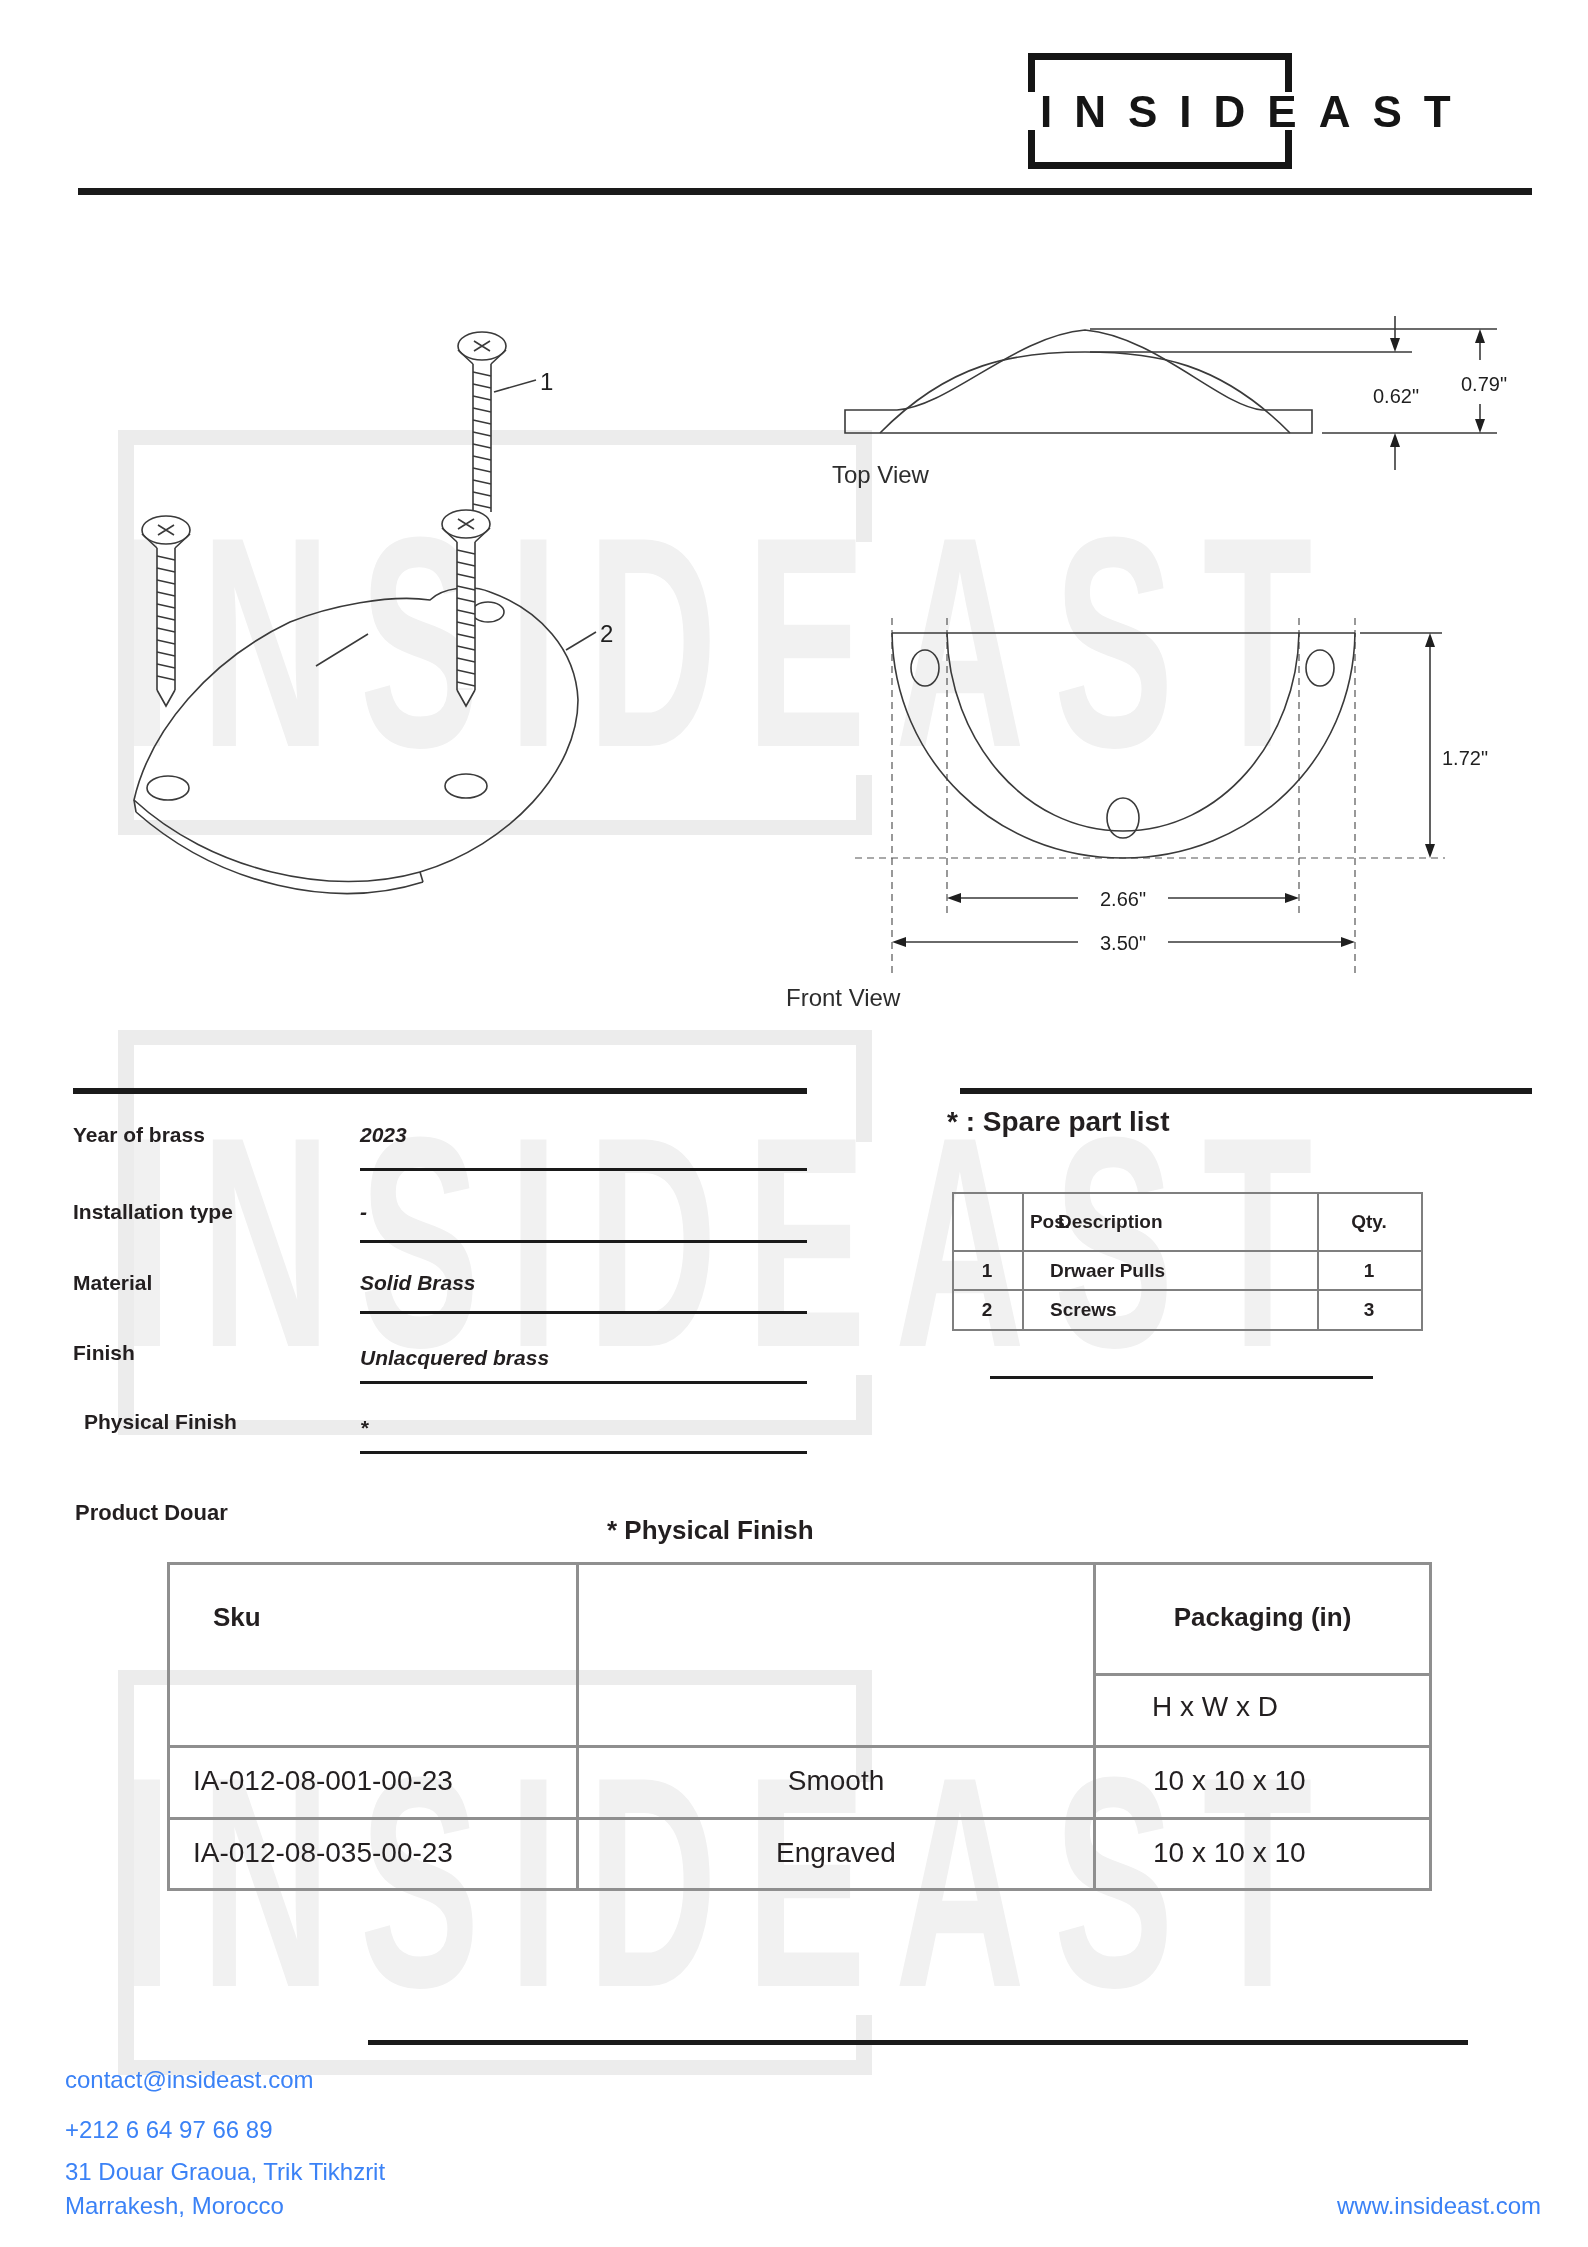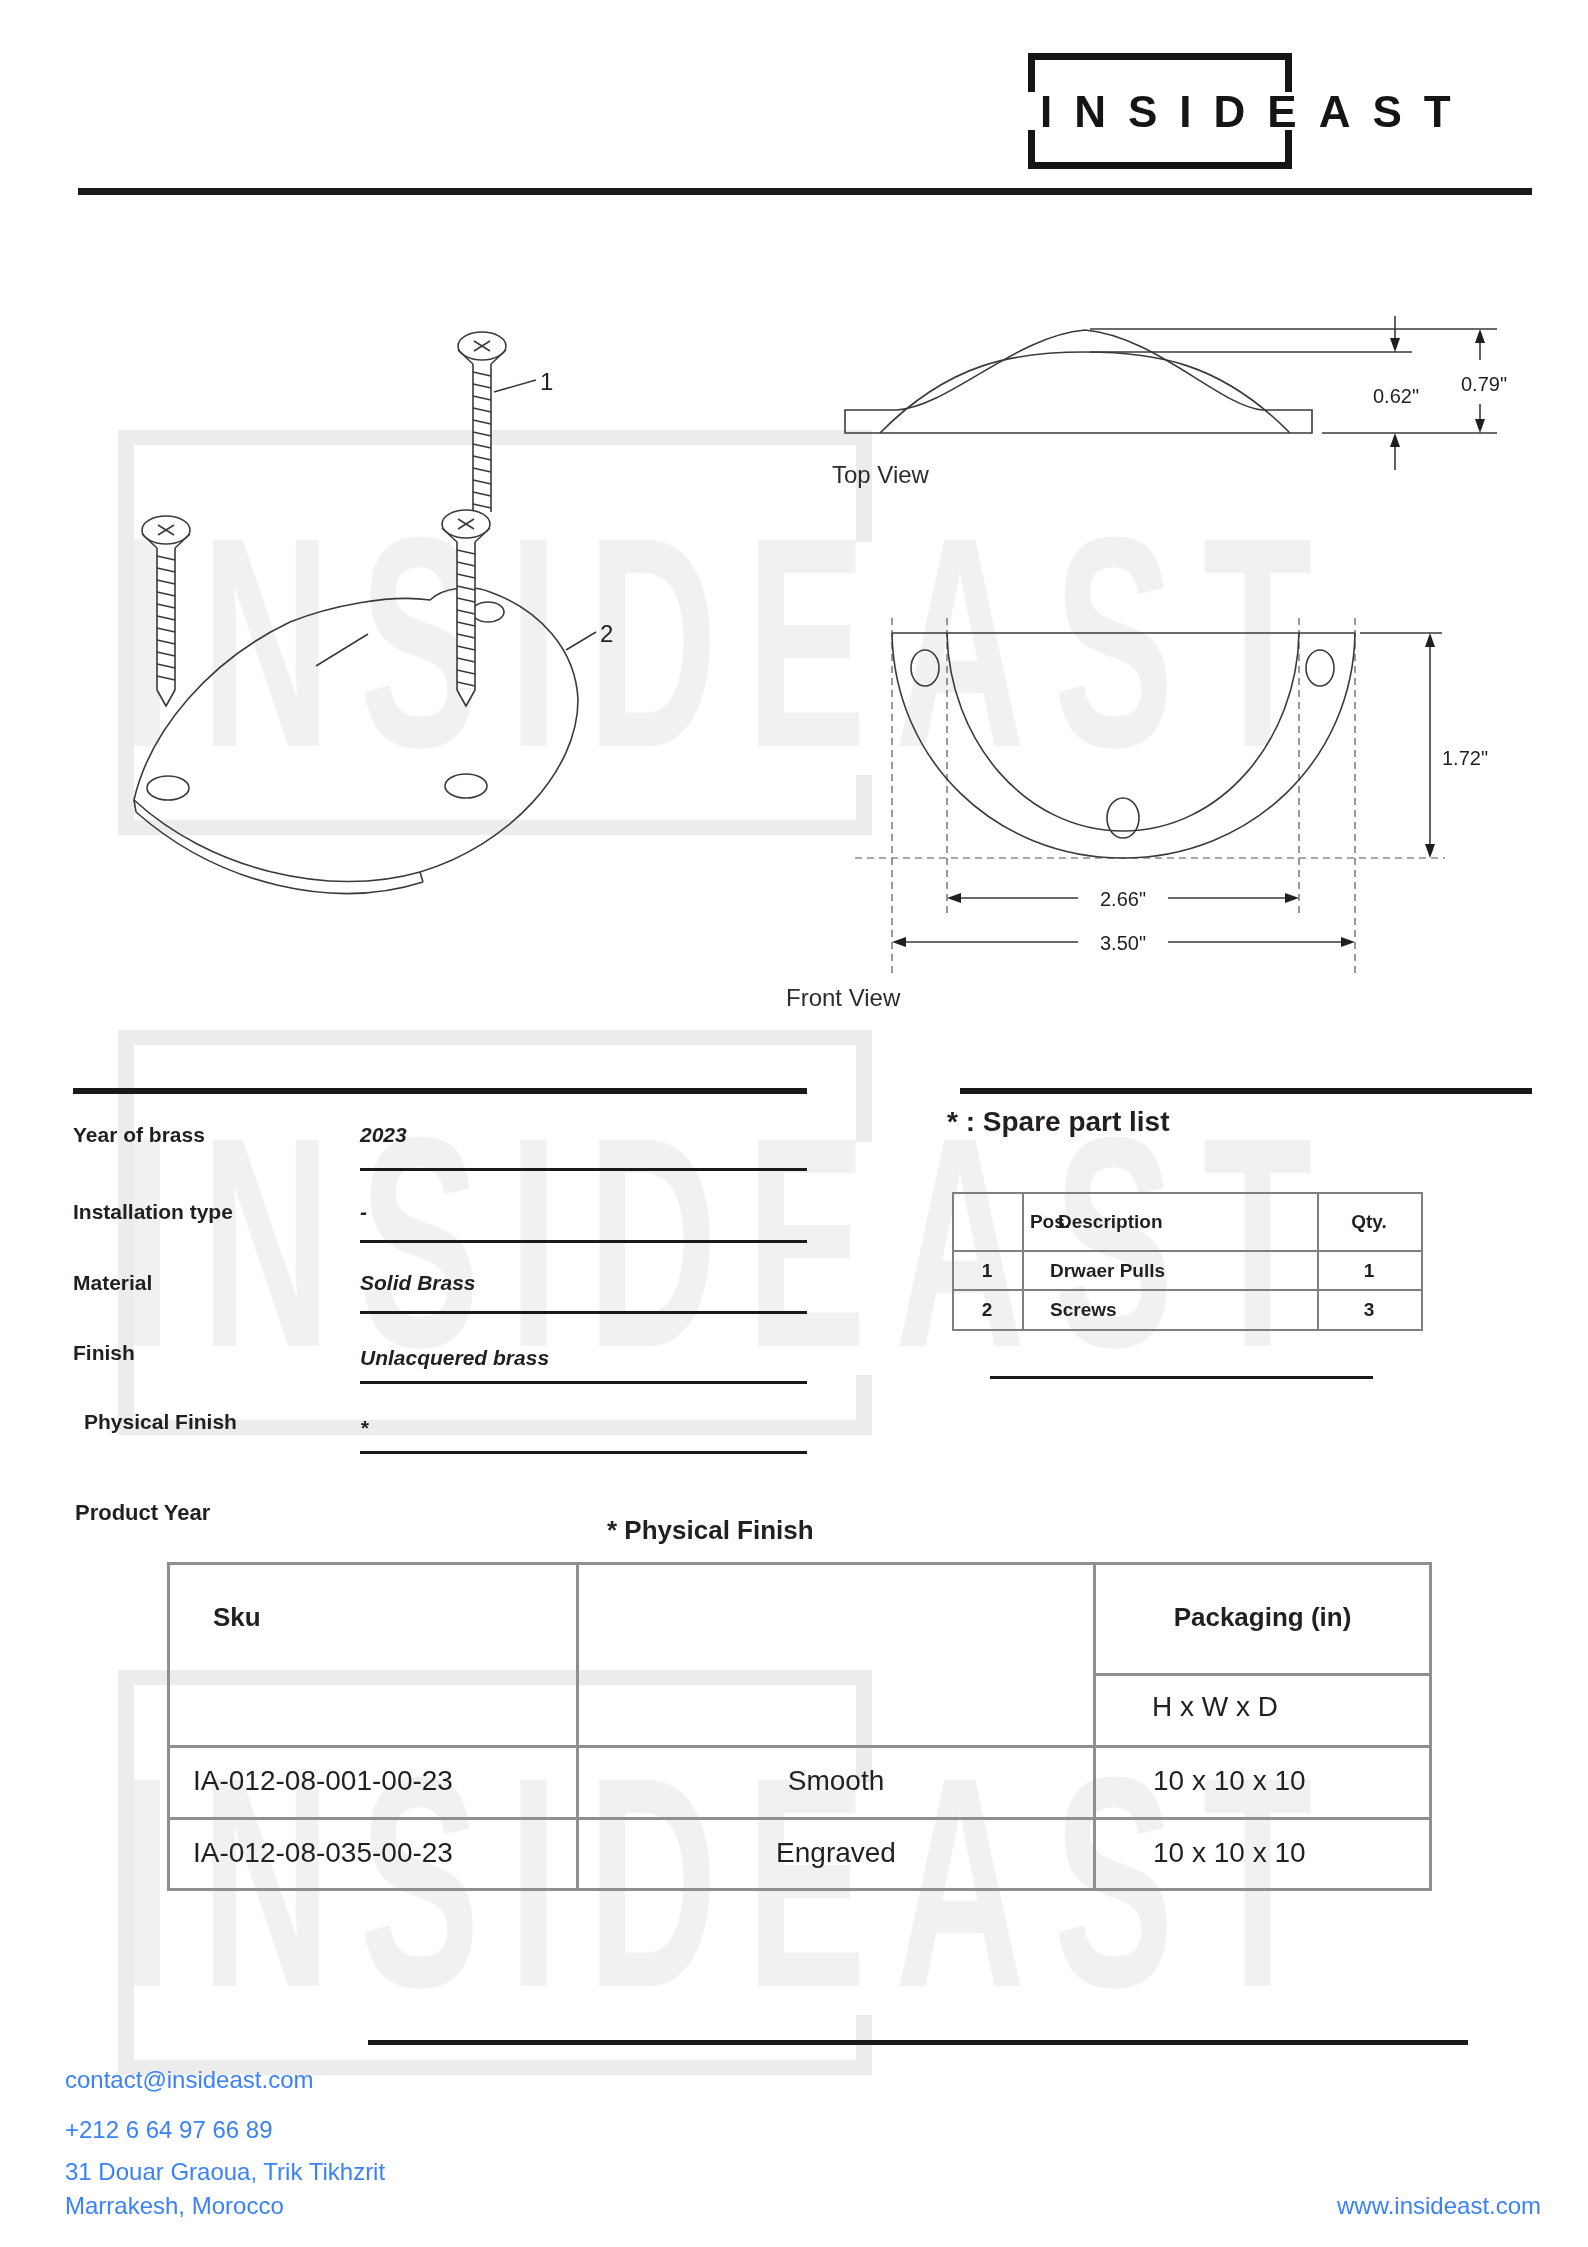--- a/index.html
+++ b/index.html
@@ -244,21 +244,21 @@
       <div class="spare-cell" style="left:1317px;top:1260px;width:104px;text-align:center;">1</div>
 
       <div class="spare-cell" style="left:952px;top:1299px;width:70px;text-align:center;">2</div>
       <div class="spare-cell" style="left:1050px;top:1299px;">Screws</div>
       <div class="spare-cell" style="left:1317px;top:1299px;width:104px;text-align:center;">3</div>
     </div>
     <div class="rule3" style="left:990px;top:1376px;width:383px;"></div>
   </div>
 
   <div>
-    <div class="abs" style="left:75px;top:1500px;font-size:22px;font-weight:bold;">Product Year</div>
+    <div class="abs" style="left:75px;top:1500px;font-size:22px;font-weight:bold;">Product Douar</div>
 
     <div>
 
       <div class="g2line" style="left:167px;top:1562px;width:1265px;height:3px;"></div>
       <div class="g2line" style="left:1093px;top:1673px;width:339px;height:3px;"></div>
       <div class="g2line" style="left:167px;top:1745px;width:1265px;height:3px;"></div>
       <div class="g2line" style="left:167px;top:1817px;width:1265px;height:3px;"></div>
       <div class="g2line" style="left:167px;top:1888px;width:1265px;height:3px;"></div>
 
       <div class="g2line" style="left:167px;top:1562px;width:3px;height:329px;"></div>

